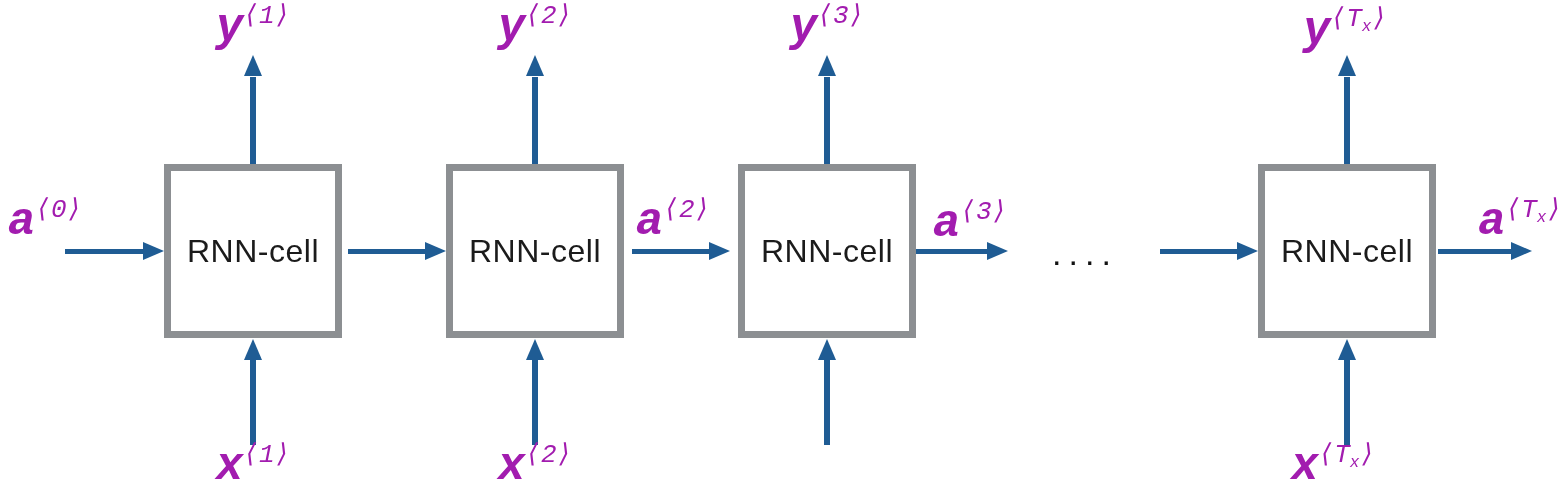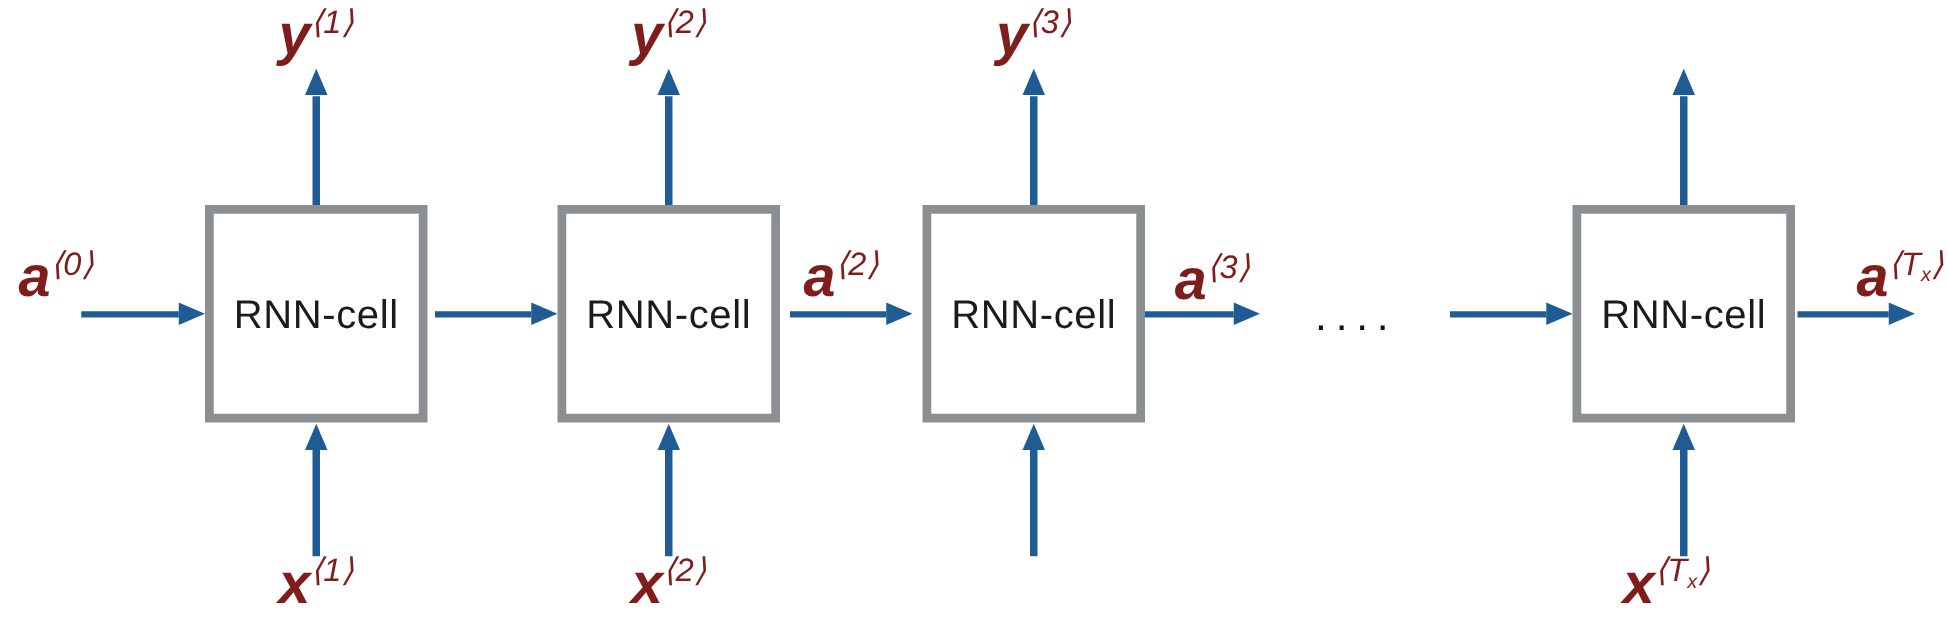--- a/index.html
+++ b/index.html
@@ -60,23 +60,23 @@
     width: 0; height: 0;
     top: 242px;
     border-top: 9px solid transparent;
     border-bottom: 9px solid transparent;
     border-left: 21px solid var(--arrow-blue);
   }
   
   .math {
     position: absolute;
     text-align: center;
-    font-family: Liberation Sans, sans-serif;
+    font-family: Liberation Mono, monospace;
     font-style: italic;
-    color: #7f1d1d;
+    color: #a21caf;
     white-space: nowrap;
     line-height: 1.1;
   }
   .mb {
     font-size: 46px;
     font-weight: bold;
   }
   .ms {
     font-size: 26px;
     font-weight: normal;
@@ -175,20 +175,23 @@
 
   <div class="math" style="left:198px;top:2px;width:110px">
     <span class="mb">y</span><span class="ms"><span>⟨1⟩</span><span class="mss"></span><span></span></span>
   </div>
   <div class="math" style="left:480px;top:2px;width:110px">
     <span class="mb">y</span><span class="ms"><span>⟨2⟩</span><span class="mss"></span><span></span></span>
   </div>
   <div class="math" style="left:772px;top:2px;width:110px">
     <span class="mb">y</span><span class="ms"><span>⟨3⟩</span><span class="mss"></span><span></span></span>
   </div>
+  <div class="math" style="left:1290px;top:5px;width:110px">
+    <span class="mb">y</span><span class="ms"><span>⟨T</span><span class="mss">x</span><span>⟩</span></span>
+  </div>
 
   <div class="math" style="left:198px;top:441px;width:110px">
     <span class="mb">x</span><span class="ms"><span>⟨1⟩</span><span class="mss"></span><span></span></span>
   </div>
   <div class="math" style="left:480px;top:441px;width:110px">
     <span class="mb">x</span><span class="ms"><span>⟨2⟩</span><span class="mss"></span><span></span></span>
   </div>
   <div class="math" style="left:1278px;top:441px;width:110px">
     <span class="mb">x</span><span class="ms"><span>⟨T</span><span class="mss">x</span><span>⟩</span></span>
   </div>

